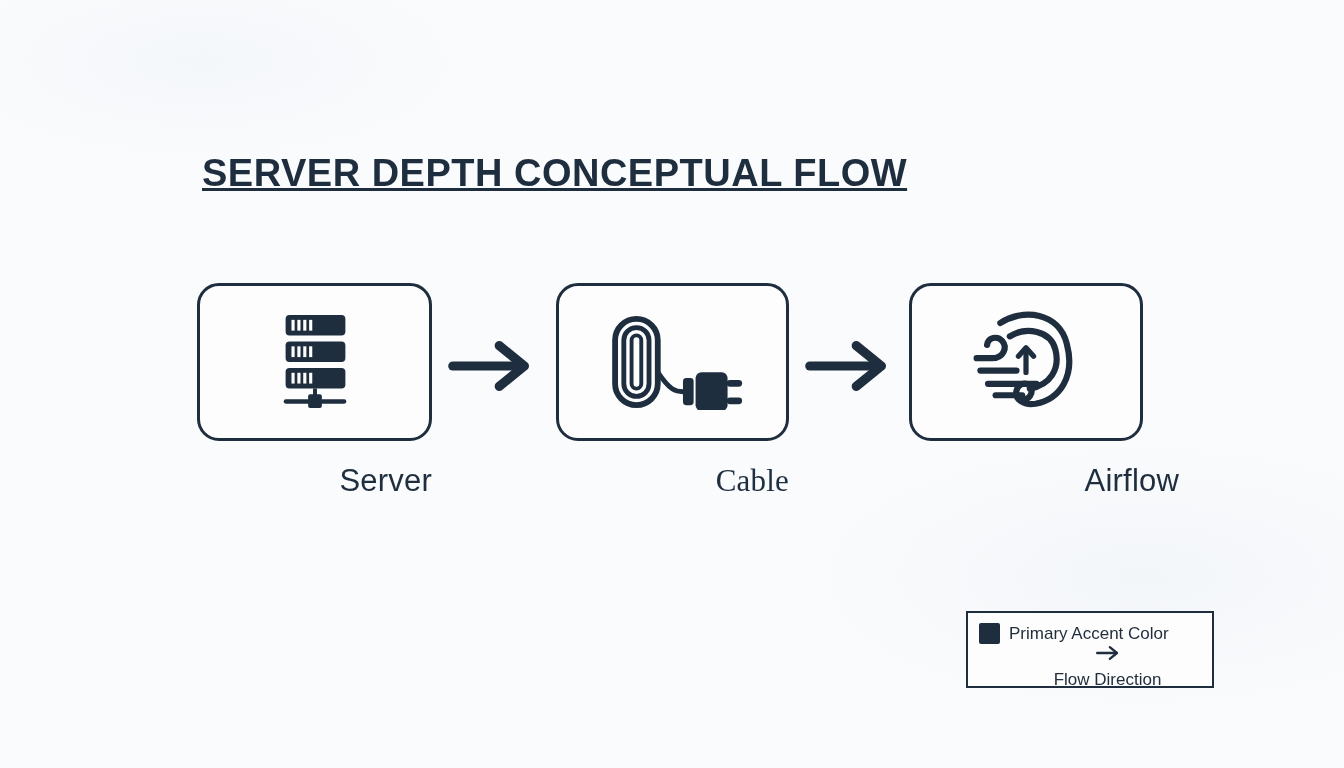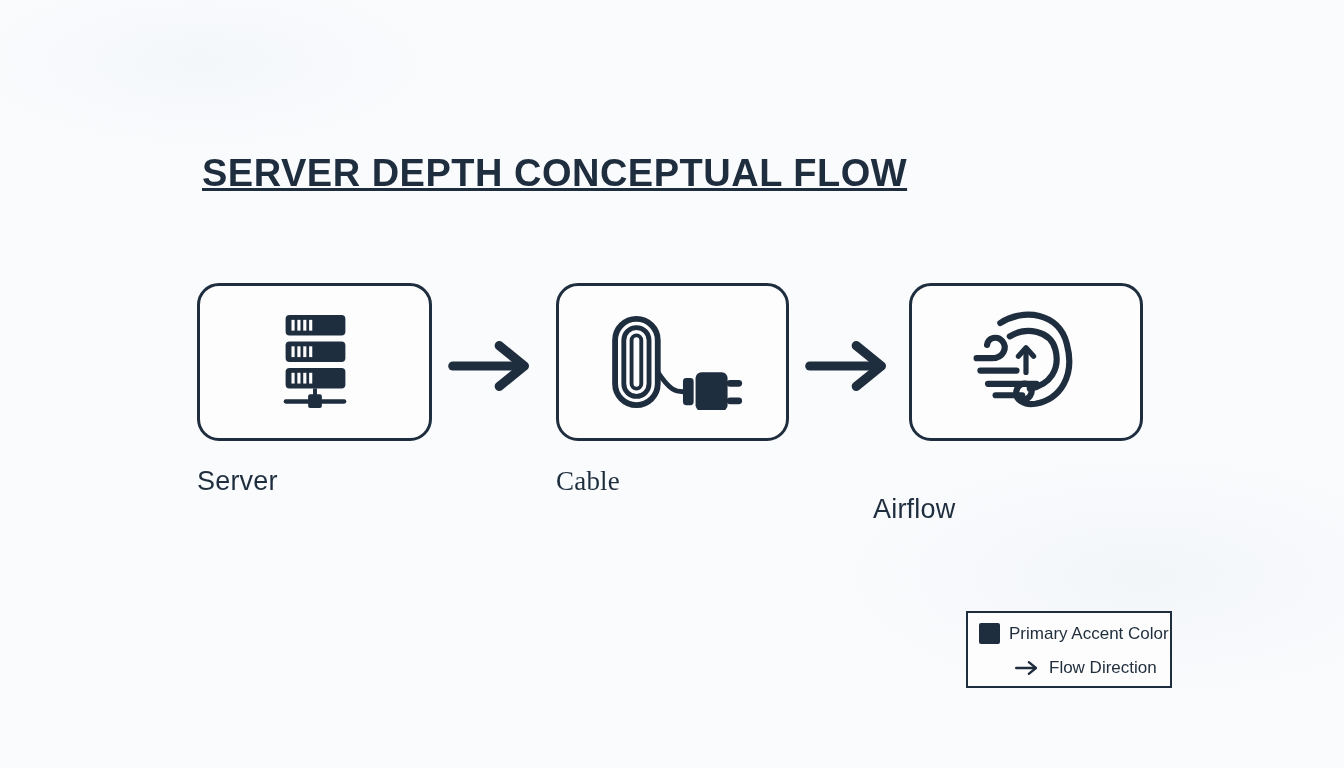--- a/index.html
+++ b/index.html
@@ -50,51 +50,51 @@
     position: absolute;
     top: 336px;
     width: 92px;
     height: 60px;
   }
   .flow-arrow.a1 { left: 446px; }
   .flow-arrow.a2 { left: 803px; }
   .node-label {
     position: absolute;
     top: 465px;
-    font-size: 27px;
+    font-size: 31px;
     line-height: 32px;
     color: var(--accent);
-    text-align: left;
+    text-align: right;
     letter-spacing: 0.2px;
   }
   .node-label.server  { left: 197px; width: 235px; }
   .node-label.cable   { left: 556px; width: 233px; font-family: Liberation Serif, serif; }
-  .node-label.airflow { left: 873px; width: 234px; margin-top: 28px; }
+  .node-label.airflow { left: 945px; width: 234px; }
   .legend {
     position: absolute;
     left: 966px;
     top: 611px;
-    width: 206px;
+    width: 248px;
     height: 77px;
     border: 2px solid var(--accent);
     background: #fdfdfe;
     padding: 10px 10px 8px 11px;
     display: flex;
     flex-direction: column;
     justify-content: space-between;
   }
   .legend-row {
     display: flex;
     align-items: center;
     gap: 9px;
     font-size: 17px;
     color: #22303e;
     white-space: nowrap;
   }
-  .legend-row.flow { margin-left: 34px; gap: 8px; }
+  .legend-row.flow { margin-left: 34px; gap: 8px; flex-direction: column; }
   .legend-swatch {
     width: 21px;
     height: 21px;
     background: var(--accent);
     border-radius: 2px;
     flex: 0 0 auto;
   }
   svg { display: block; }
   .stroke-icon { stroke: var(--accent); fill: none; stroke-linecap: round; stroke-linejoin: round; }
   .fill-icon  { fill: var(--accent); }

